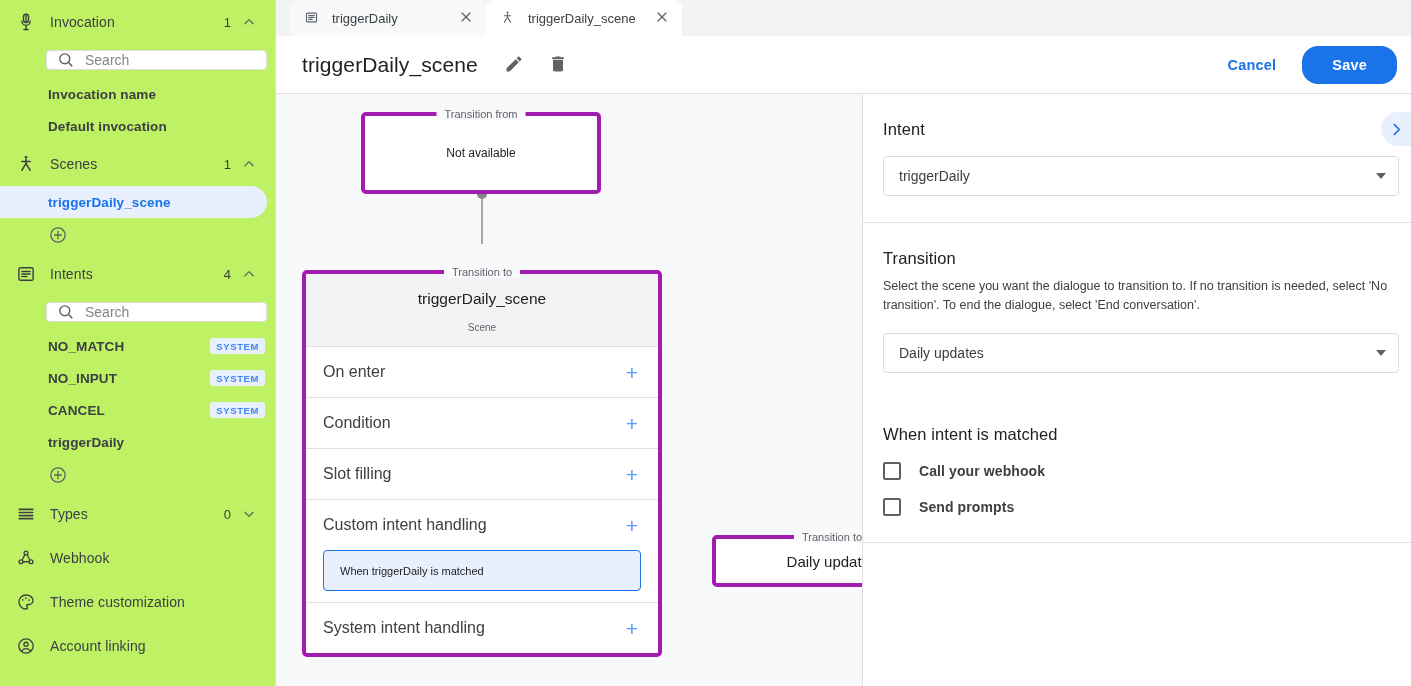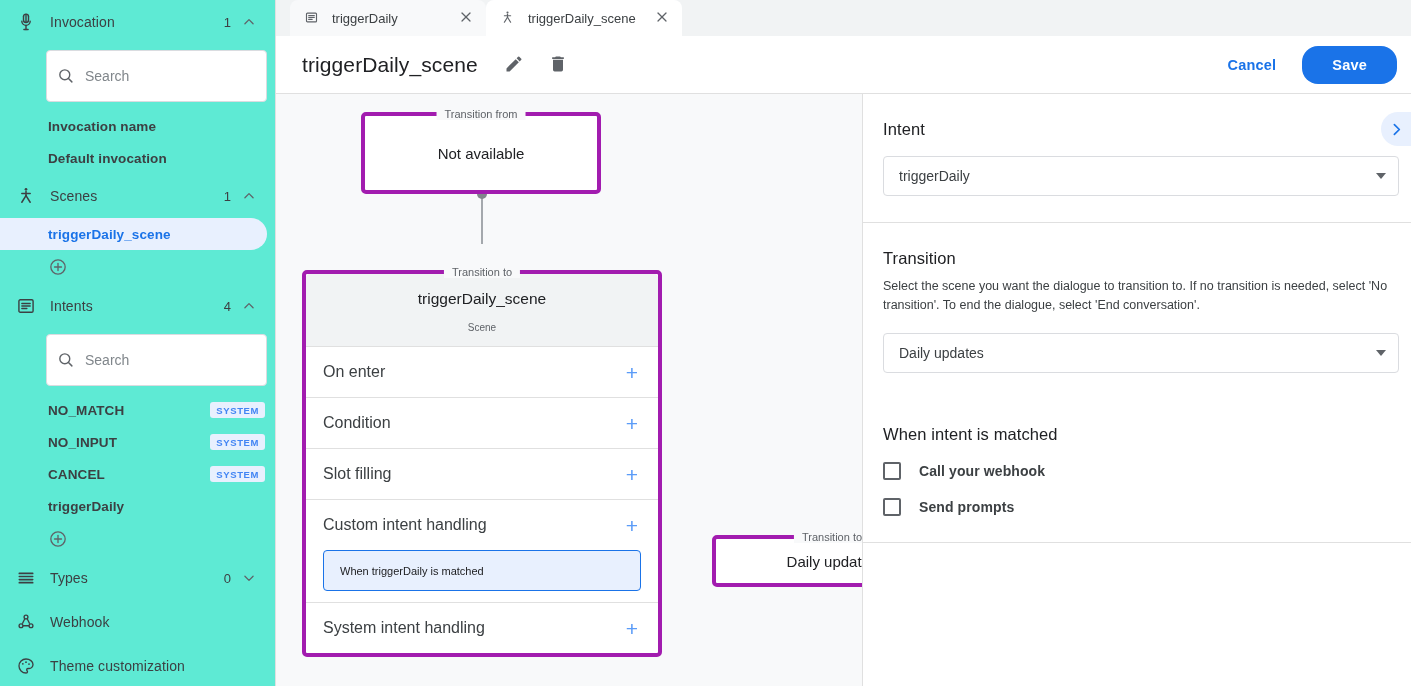--- a/index.html
+++ b/index.html
@@ -7,40 +7,40 @@
     width: 1411px; height: 686px;
     font-family: "Liberation Sans", sans-serif;
     background: #fff; overflow: hidden;
     -webkit-font-smoothing: antialiased;
   }
   .app { position: relative; width: 1411px; height: 686px; display: flex; }
 
   
   .sidebar {
     width: 276px; height: 686px; flex: 0 0 276px;
-    background: #5eead4; border-right: 1px solid #e0e0e0;
+    background: #bef264; border-right: 1px solid #e0e0e0;
     position: relative; overflow: hidden;
   }
   .nav-group-header {
     height: 44px; display: flex; align-items: center;
     padding: 0 18px 0 14px; cursor: pointer;
   }
   .nav-ico {
     width: 24px; height: 24px; flex: 0 0 24px;
     display: flex; align-items: center; justify-content: center;
     color: #3c4043; margin-right: 12px;
   }
   .nav-ico svg { display: block; }
   .nav-label { font-size: 14px; color: #3c4043; flex: 1; letter-spacing: .1px; }
   .nav-count { font-size: 13px; color: #3c4043; margin-right: 10px; }
   .chev { width: 16px; height: 16px; color: #5f6368; display: flex; align-items: center; justify-content: center;}
 
   .search-wrap { padding: 6px 8px 8px 46px; }
   .search-box {
-    height: 52px; border: 1px solid #dadce0; border-radius: 4px;
+    height: 20px; border: 1px solid #dadce0; border-radius: 4px;
     display: flex; align-items: center; padding: 0 10px; background: #fff;
   }
   .search-box .si { width: 18px; height: 18px; color: #5f6368; margin-right: 10px; flex:0 0 18px; }
   .search-box input {
     border: 0; outline: 0; font-size: 14px; color: #3c4043;
     font-family: "Liberation Sans", sans-serif; width: 100%; background: transparent;
   }
   .search-box input::placeholder { color: #80868b; }
 
   .leaf {
@@ -107,21 +107,21 @@
 
   .fieldset {
     position: absolute; border: 4px solid #a21caf; border-radius: 5px; background: #fff;
   }
   .fs-legend {
     position: absolute; top: -8px; left: 50%; transform: translateX(-50%);
     background: #f8f9fa; padding: 0 8px; font-size: 11px; color: #5f6368; white-space: nowrap;
   }
 
   #node-from { left: 85px; top: 18px; width: 240px; height: 82px; }
-  #node-from .ctr { height: 100%; display:flex; align-items:center; justify-content:center; font-size: 15px; color: #202124; }
+  #node-from .ctr { height: 100%; display:flex; align-items:center; justify-content:center; font-size: 12px; color: #202124; }
 
   #node-scene { left: 26px; top: 176px; width: 360px; }
   #node-scene .scene-head { background: #f1f3f4; border-radius: 4px 4px 0 0; padding: 16px 0 13px; text-align: center; }
   #node-scene .scene-title { font-size: 15.5px; color: #202124; }
   #node-scene .scene-sub { font-size: 10px; color: #5f6368; margin-top: 14px; }
   .scene-row {
     height: 51px; border-top: 1px solid #e0e0e0; display: flex; align-items: center;
     padding: 0 20px 0 17px; cursor: pointer;
   }
   .scene-row .rl { flex: 1; font-size: 16px; color: #3c4043; }

